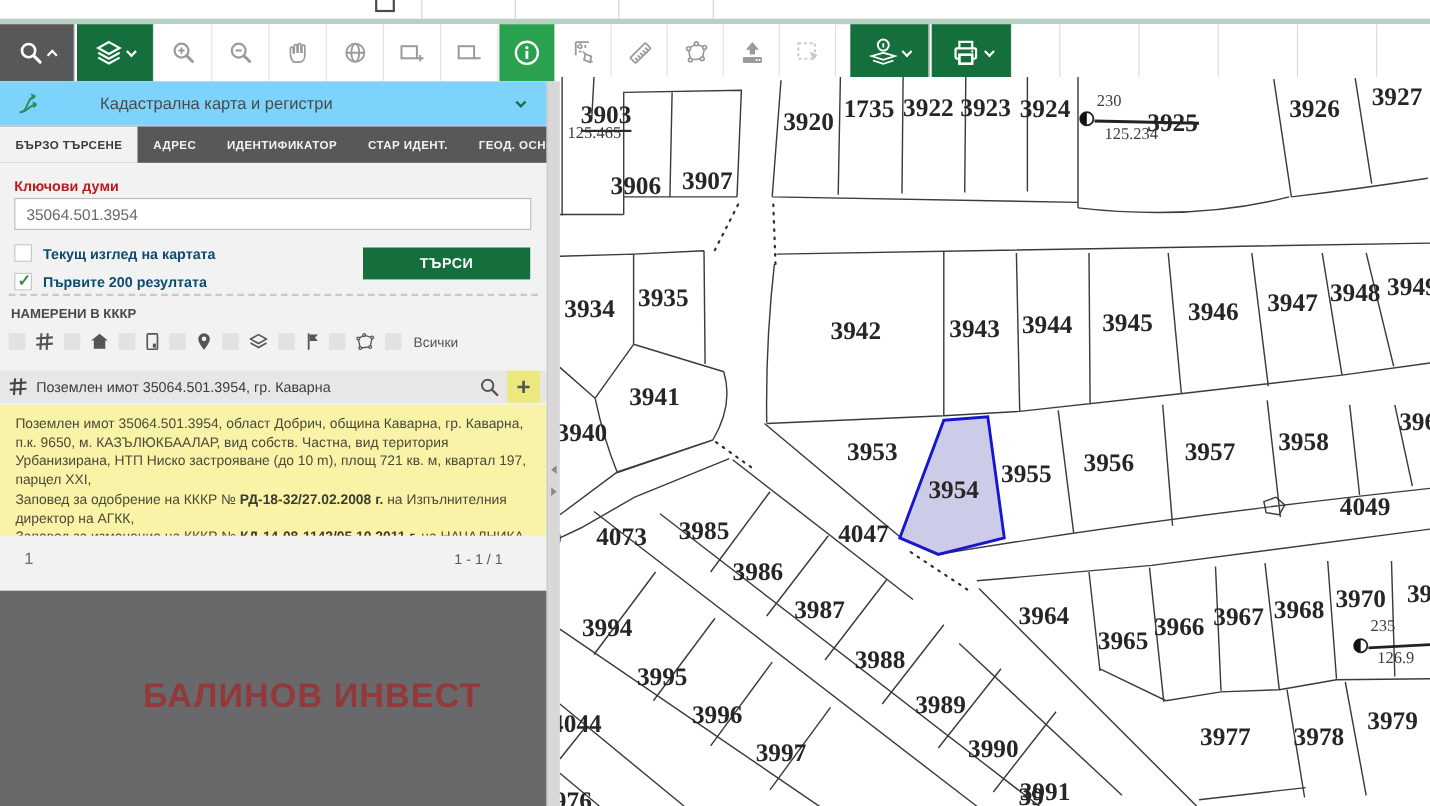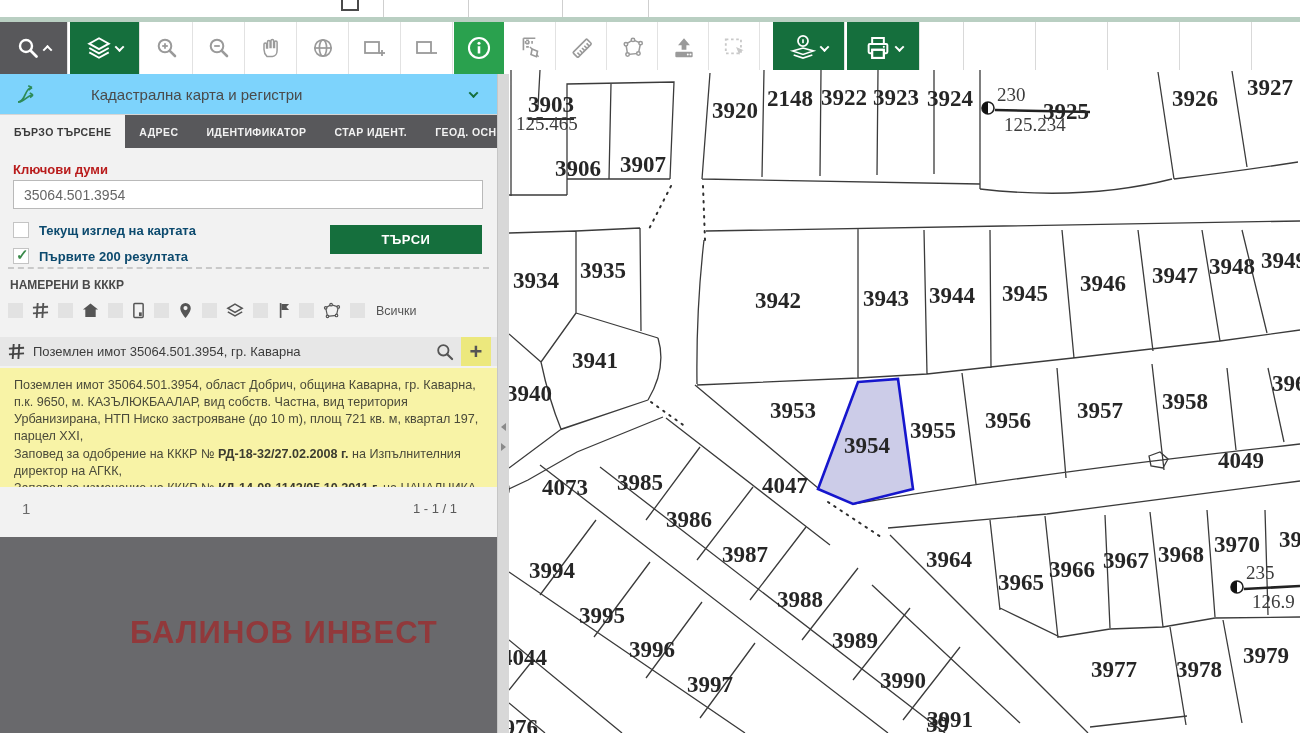--- a/index.html
+++ b/index.html
@@ -90,21 +90,21 @@
   .tri-left  { border-top:4px solid transparent; border-bottom:4px solid transparent;
     border-right:5px solid #8a8a8a; }
   .tri-right { border-top:4px solid transparent; border-bottom:4px solid transparent;
     border-left:5px solid #8a8a8a; }
 
   
   #map { left:509px; top:70px; width:791px; height:663px; background:#fff; overflow:hidden; }
   #map svg { position:absolute; left:0; top:0; }
   .map-label { position:absolute; font-family:"Liberation Serif","DejaVu Serif",serif;
     font-weight:bold; font-size:23px; color:#262626; white-space:nowrap; }
-  .map-label.s { font-weight:normal; font-size:19px; color:#3c3c3c; }
+  .map-label.s { font-weight:normal; font-size:15px; color:#3c3c3c; }
   .map-label.u { border-bottom:2px solid #2a2a2a; }
 </style>
 </head>
 <body>
 
 <div id="stage">
 
   <div id="top-strip" class="abs">
     <div class="tsv" style="left:383px"></div>
     <div class="tsv" style="left:468px"></div>
@@ -459,21 +459,21 @@
         <circle cx="1237" cy="587" r="6" fill="#fff" stroke="#222" stroke-width="1.6"></circle>
         <path d="M1237,581 a6,6 0 0 0 0,12 Z" fill="#111"></path>
       </g>
     </svg>
     <div id="map-labels">
         <div class="map-label u" style="left: 19px; top: 22px;">3903</div>
         <div class="map-label s" style="left: 7px; top: 43px;">125.465</div>
         <div class="map-label" style="left: 46px; top: 86px;">3906</div>
         <div class="map-label" style="left: 111px; top: 82px;">3907</div>
         <div class="map-label" style="left: 203px; top: 28px;">3920</div>
-        <div class="map-label" style="left: 258px; top: 16px;">2148</div>
+        <div class="map-label" style="left: 258px; top: 16px;">1735</div>
         <div class="map-label" style="left: 312px; top: 15px;">3922</div>
         <div class="map-label" style="left: 364px; top: 15px;">3923</div>
         <div class="map-label" style="left: 418px; top: 16px;">3924</div>
         <div class="map-label s" style="left: 488px; top: 14px;">230</div>
         <div class="map-label" style="left: 534px; top: 29px;">3925</div>
         <div class="map-label s" style="left: 495px; top: 44px;">125.234</div>
         <div class="map-label" style="left: 663px; top: 16px;">3926</div>
         <div class="map-label" style="left: 738px; top: 5px;">3927</div>
         <div class="map-label" style="left: 4px; top: 198px;">3934</div>
         <div class="map-label" style="left: 71px; top: 188px;">3935</div>

